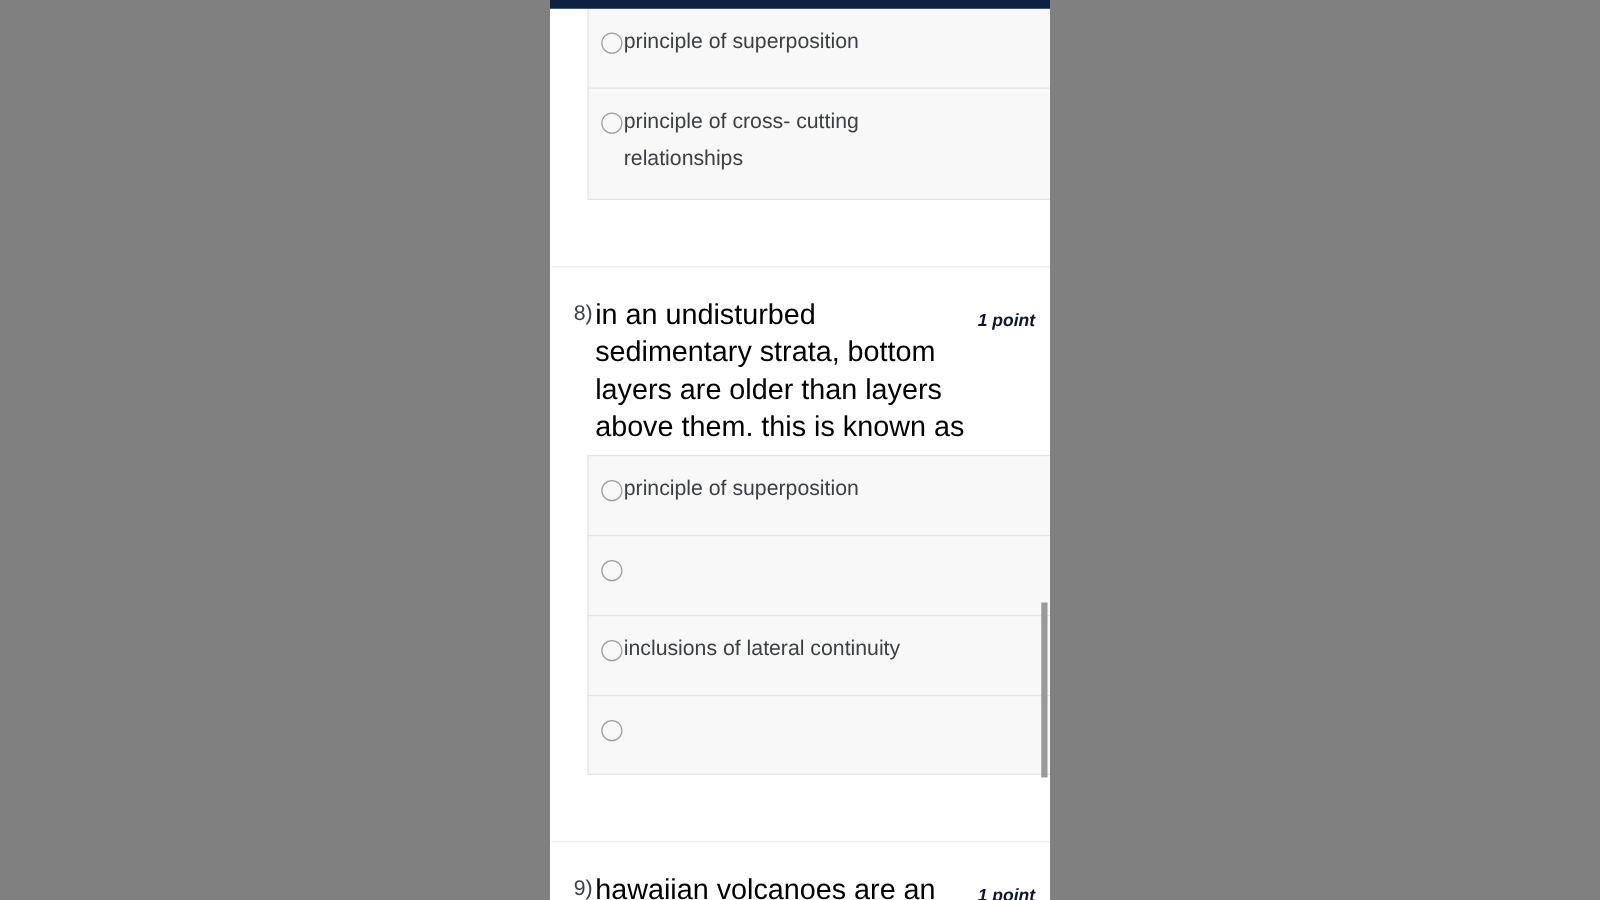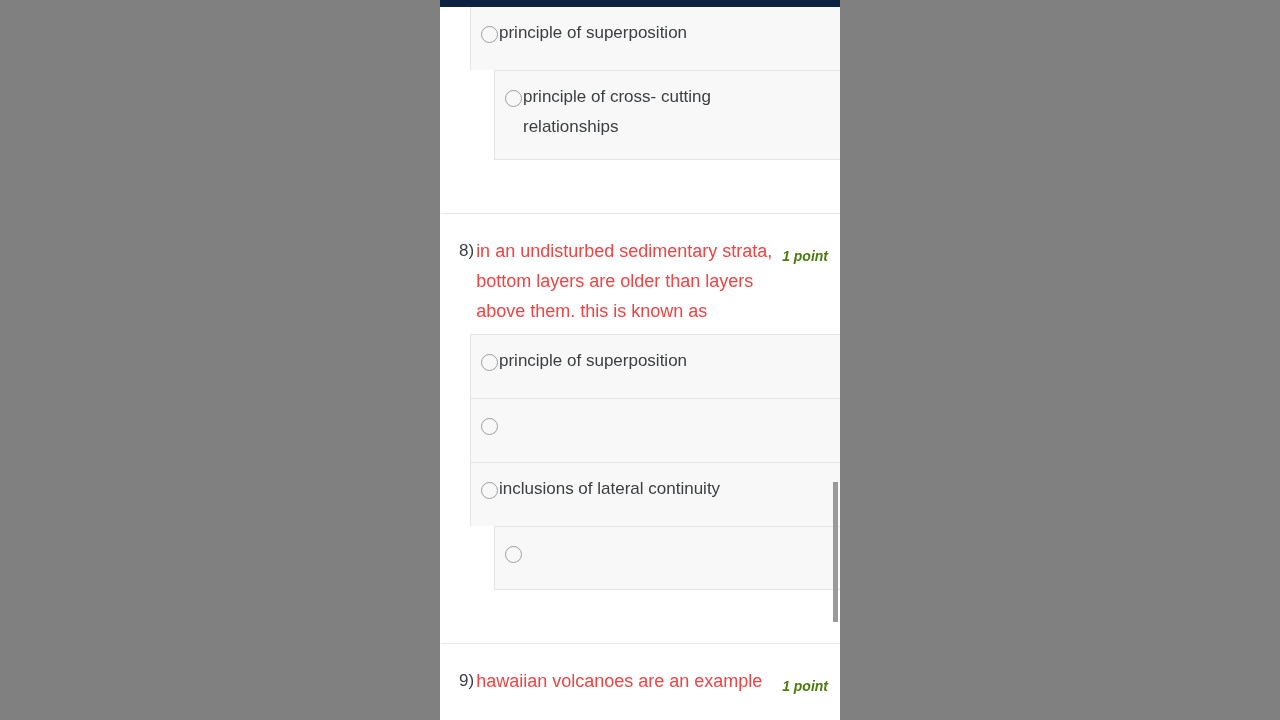--- a/index.html
+++ b/index.html
@@ -60,33 +60,33 @@
   .q-number {
     font-size: 17px;
     line-height: 30px;
     color: #3c4043;
     flex: 0 0 auto;
     padding-left: 13px;
     padding-right: 2px;
   }
 
   .q-text {
-    font-size: 18px;
-    line-height: 30px;
-    color: #ef4444;
+    font-size: 23px;
+    line-height: 30px;
+    color: #000000;
     flex: 1 1 auto;
     max-width: 302px;
   }
 
   .q-points {
     flex: 0 0 auto;
     font-size: 14px;
     font-weight: bold;
     font-style: italic;
-    color: #4d7c0f;
+    color: #0f172a;
     line-height: 30px;
     padding-top: 5px;
     white-space: nowrap;
     margin-left: 4px;
   }
 
   .options {
     padding: 0 26px 0 26px;
   }
 
@@ -95,21 +95,20 @@
     border: 1px solid #e4e4e4;
     border-bottom: none;
     display: flex;
     align-items: flex-start;
     padding: 16px 12px 16px 10px;
     min-height: 64px;
   }
 
   .option-row:last-child {
     border-bottom: 1px solid #e4e4e4;
-    margin-left: 24px;
   }
 
   .radio {
     flex: 0 0 auto;
     width: 17px;
     height: 17px;
     border: 1.4px solid #9aa0a6;
     border-radius: 50%;
     background: transparent;
     margin-top: 3px;

